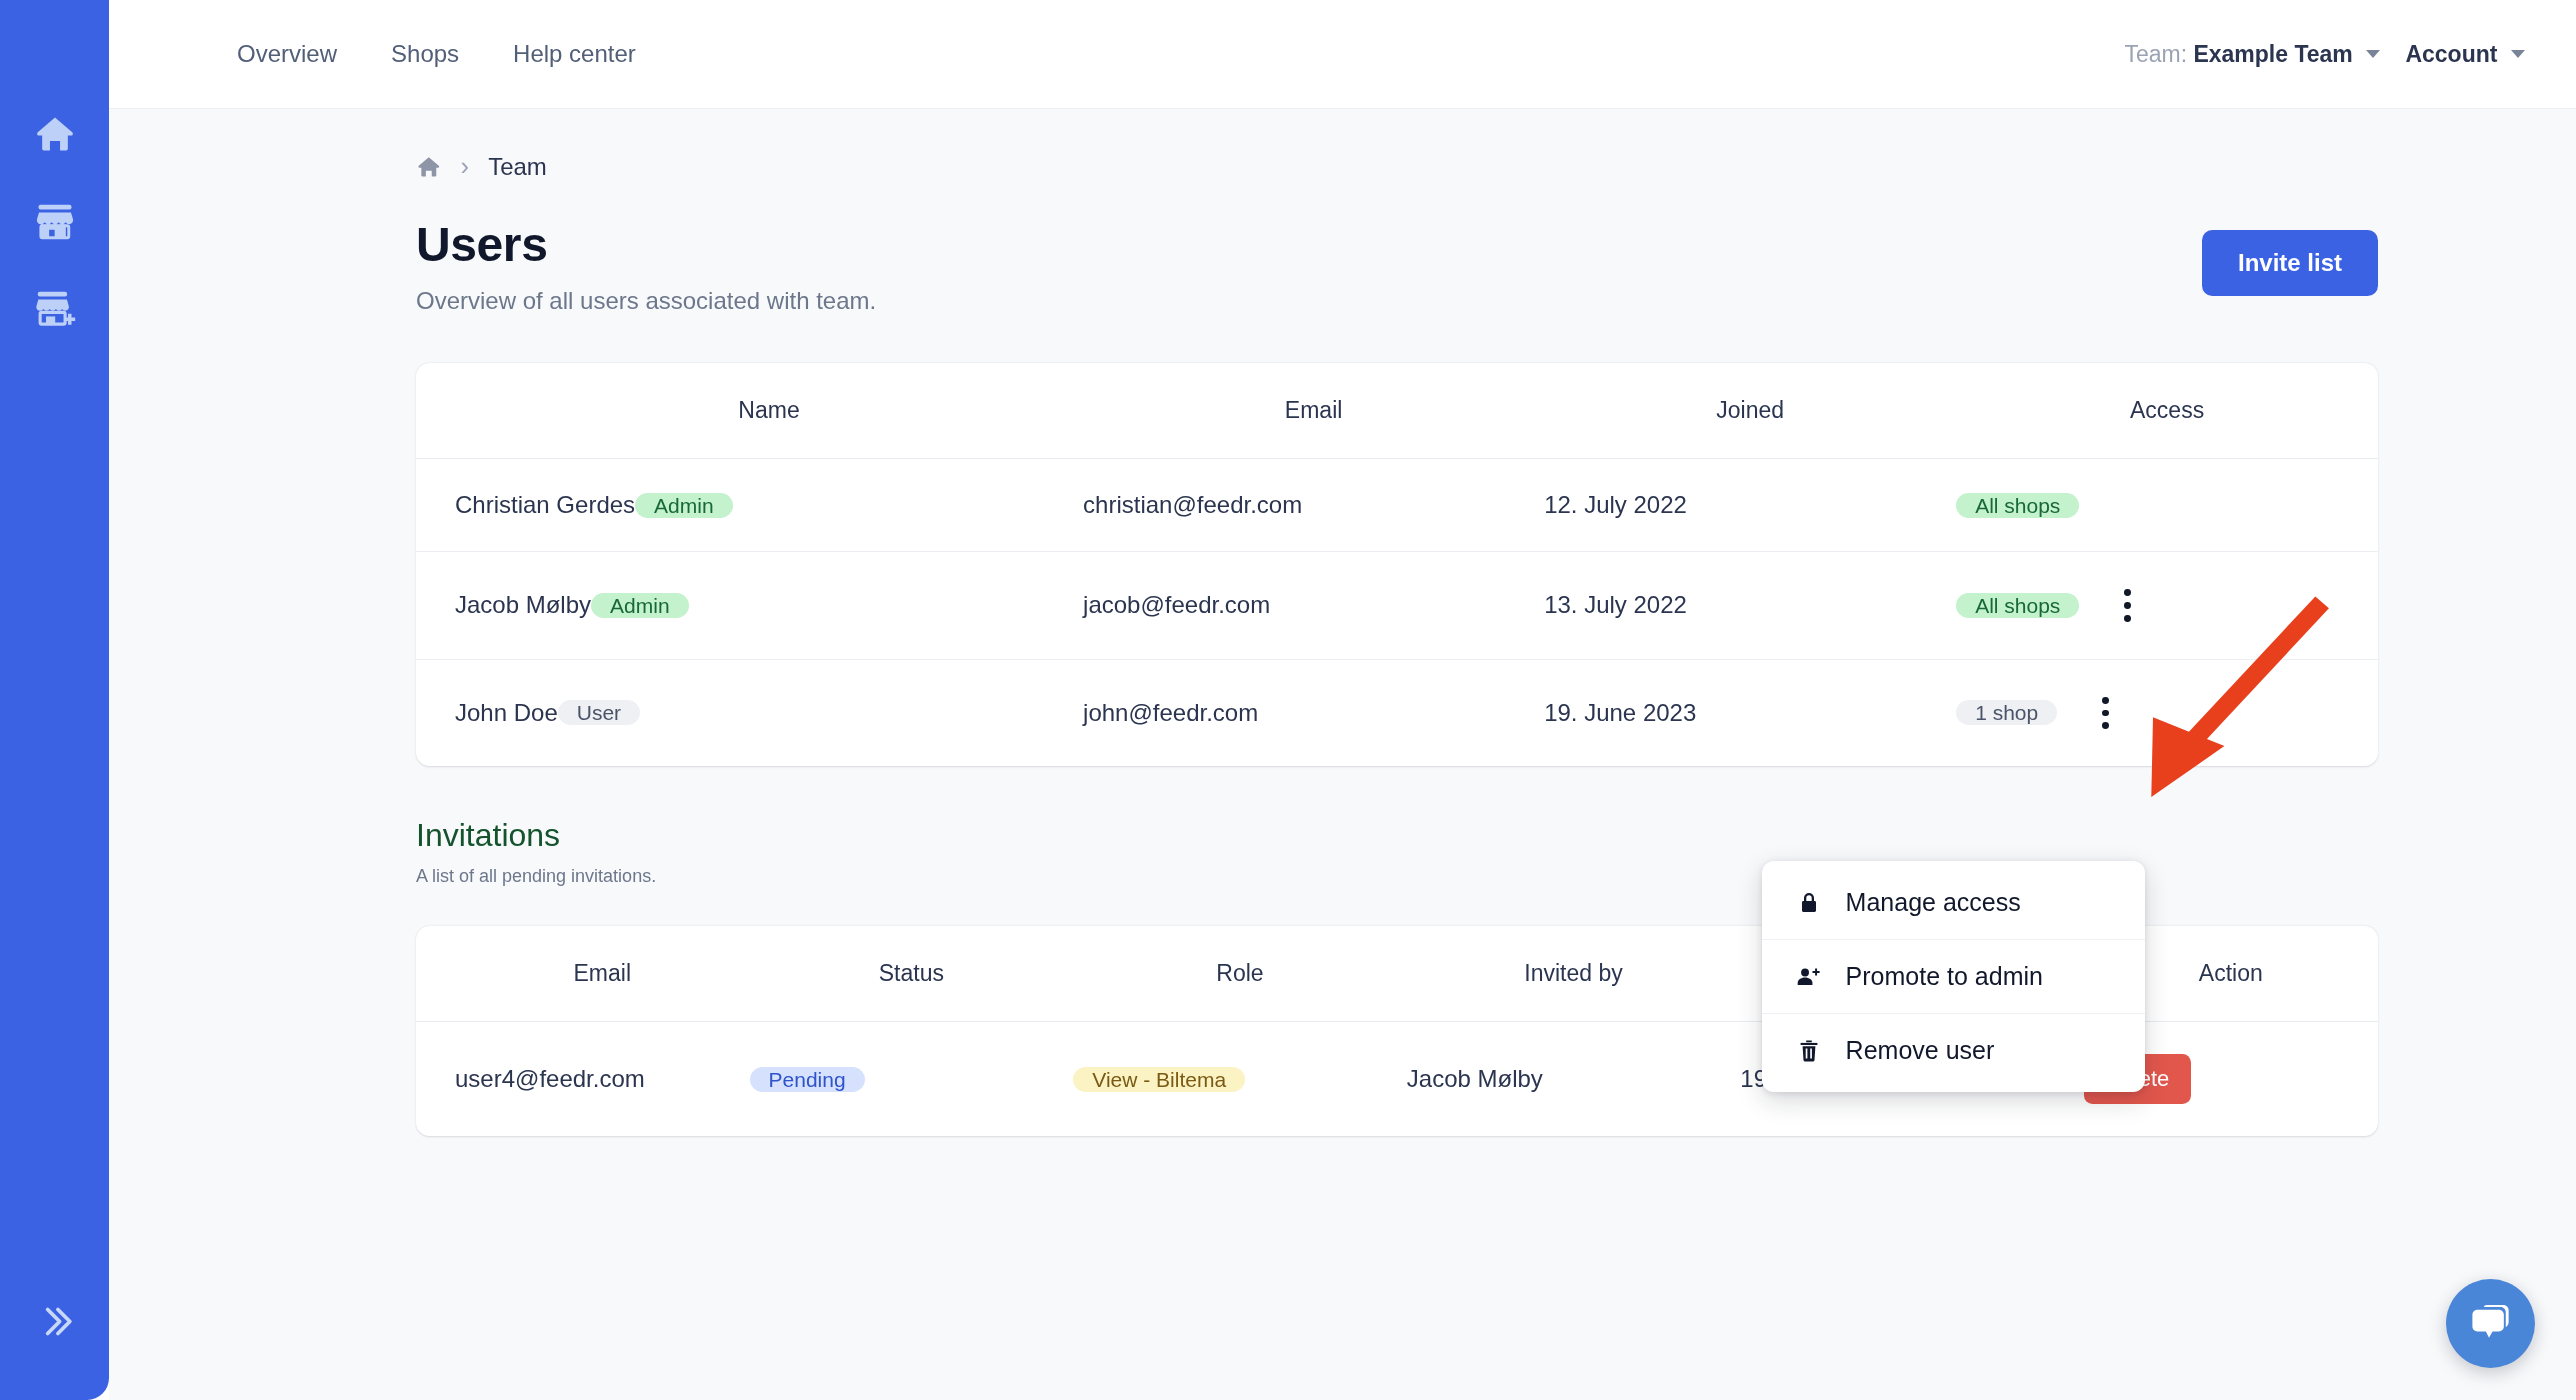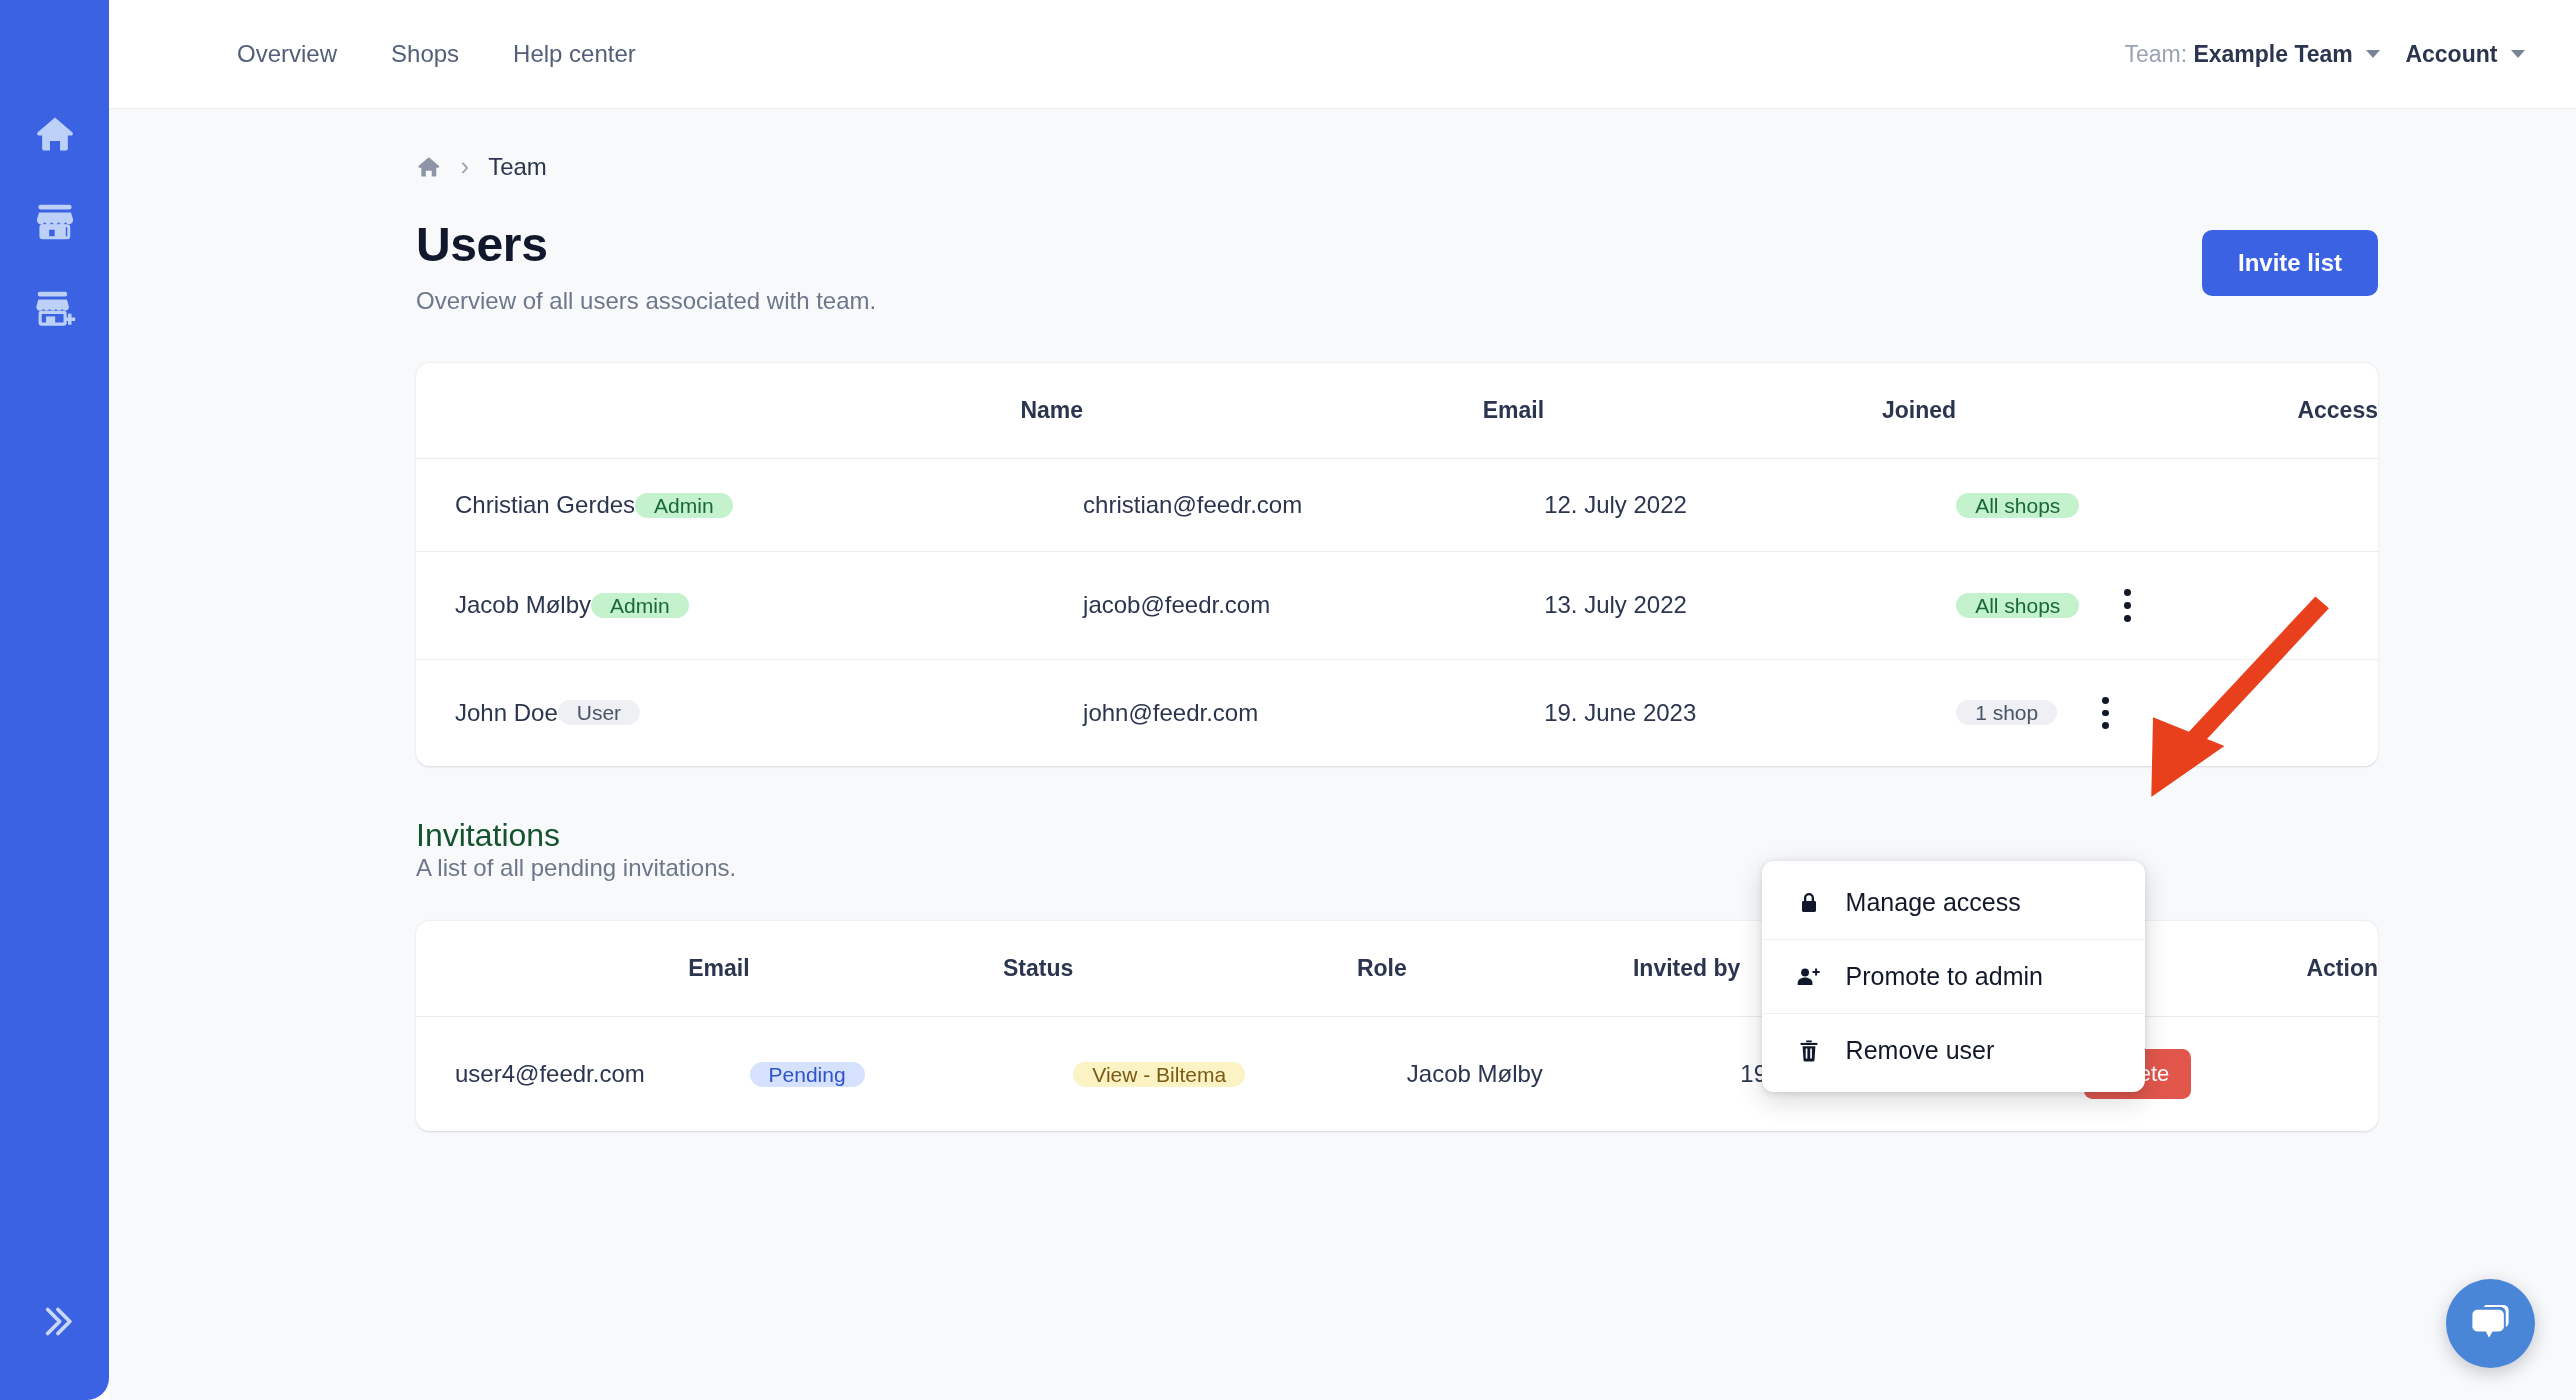--- a/index.html
+++ b/index.html
@@ -79,21 +79,21 @@
   .card {
     margin: 0 198px 0 307px;
     background:#fff; border-radius: 13.6px;
     box-shadow: 0 0.9px 2.6px rgba(16,24,40,.09), 0 0.9px 1.7px rgba(16,24,40,.05);
     overflow: visible;
   }
   .card.users { margin-top: 48px; }
   .card.invites { margin-top: 39px; }
   table { width:100%; border-collapse: collapse; table-layout: fixed; }
   thead th {
-    text-align:right; font-size: 23px; font-weight: 700; color:#2b3550;
+    text-align:center; font-size: 23px; font-weight: 400; color:#2b3550;
     padding: 34px 0 34px 0; border-bottom: 0.9px solid #e9ebf1;
   }
   tbody td {
     font-size: 24px; color:#2b3550; padding: 32px 0; border-bottom: 0.9px solid #eceef3;
     vertical-align: middle;
   }
   tbody tr:last-child td { border-bottom: none; }
   .c-pad { padding-left: 39px; }
 
   .name-cell { display:flex; align-items:center; }
@@ -112,21 +112,21 @@
 
   .btn-danger {
     background:#e2574c; color:#fff; border:none; border-radius: 8.5px;
     font-size: 22px; padding: 12px 22px; font-family:"Liberation Sans", sans-serif;
     cursor:pointer;
   }
 
   
   .section-head { margin: 51px 0 0 307px; }
   .section-title { font-size: 32px; font-weight: 400; color:#14532d; }
-  .section-sub { font-size: 24px; color:#6d778c; }
+  .section-sub { font-size: 18px; color:#6d778c; margin-top: 12px; }
 
   
   .menu {
     position:absolute; left: 1653px; top: 752px; width: 383px;
     background:#fff; border-radius: 12px;
     box-shadow: 0 8.5px 25.6px rgba(16,24,40,.16), 0 1.7px 6.8px rgba(16,24,40,.10);
     z-index: 40; padding: 5.1px 0;
   }
   .menu-item {
     display:flex; align-items:center; gap: 24px;

